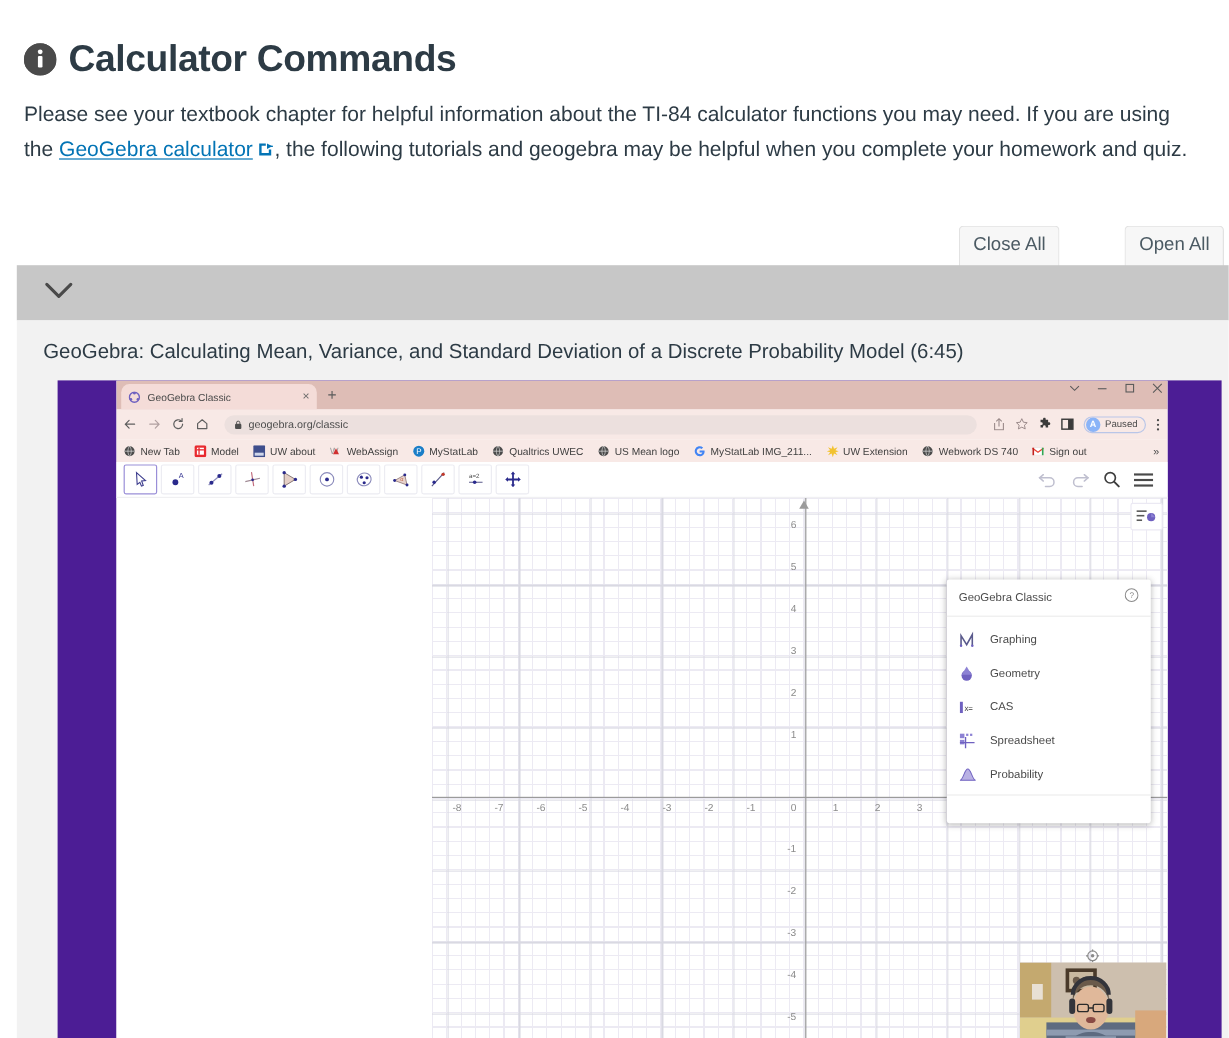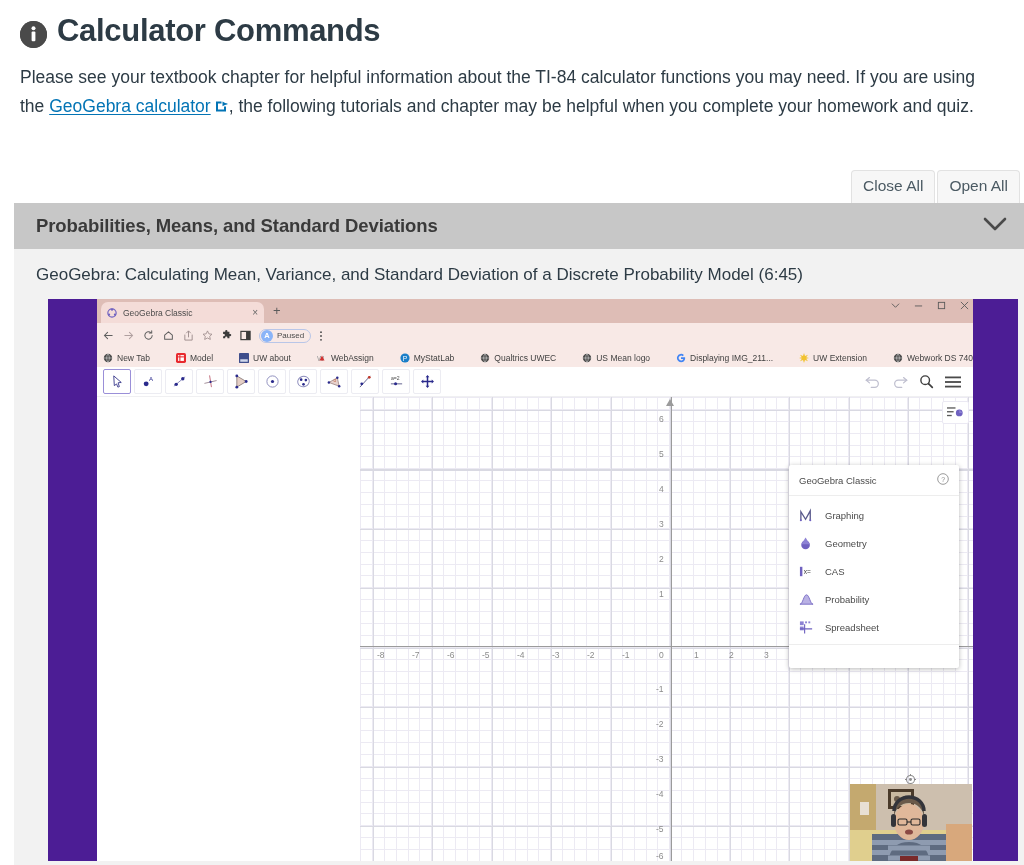--- a/index.html
+++ b/index.html
@@ -6,39 +6,39 @@
   body{
     width:1024px;height:865px;overflow:hidden;
     background:#ffffff;
     font-family:"Liberation Sans","DejaVu Sans",sans-serif;
     color:#2d3b45;
     -webkit-font-smoothing:antialiased;
   }
   .page{position:relative;width:1024px;height:865px;}
 
   
-  .title-row{display:flex;align-items:flex-end;gap:10px;padding:14px 0 0 20px;}
+  .title-row{display:flex;align-items:center;gap:10px;padding:14px 0 0 20px;margin-top:18px;}
   .info-icon{width:27px;height:27px;border-radius:50%;background:#4a4a4a;
     display:inline-flex;align-items:center;justify-content:center;flex:0 0 auto;}
   .info-icon svg{display:block;}
   .page-title{font-size:31px;font-weight:700;color:#2d3b45;letter-spacing:-0.3px;line-height:1.1;}
 
   .intro{margin:15px 20px 0 20px;font-size:17.5px;line-height:28.5px;color:#2d3b45;max-width:990px;}
   .link{color:#0374b5;text-decoration:underline;text-underline-offset:2px;}
   .ext-icon{display:inline-block;vertical-align:-1px;margin-left:4px;}
 
   
-  .btn-row{position:absolute;right:4px;top:170px;display:flex;align-items:flex-end;}
+  .btn-row{position:absolute;right:4px;top:170px;display:flex;align-items:flex-end;gap:38px;}
   .tbtn{
     font-size:15.5px;color:#4b5a63;background:#f7f7f7;
     border:1px solid #e2e2e2;border-bottom:none;
     border-radius:4px 4px 0 0;padding:5px 11px 7px 11px;line-height:1.35;
     cursor:pointer;font-family:inherit;
   }
-  .tbtn + .tbtn{margin-left:2px;}
+  .tbtn + .tbtn{margin-left:16px;}
 
   
   .accordion{position:absolute;left:14px;top:203px;width:1010px;}
   .acc-head{
     background:#c7c7c7;height:46px;display:flex;align-items:center;
     padding:0 16px 0 22px;box-sizing:border-box;cursor:pointer;
   }
   .acc-title{font-size:18.5px;font-weight:700;color:#3a3a3a;flex:1;letter-spacing:-0.1px;}
   .chev{flex:0 0 auto;color:#4a4a4a;}
   .acc-body{background:#f2f2f2;padding:16px 0 0 0;min-height:615px;}
@@ -62,21 +62,21 @@
   .omnibox{flex:1;height:16px;background:#ece0de;border-radius:9px;display:flex;align-items:center;
            padding:0 8px;gap:5px;margin:0 4px;}
   .omni-text{font-size:9px;color:#4e4e4e;white-space:nowrap;}
   .chrome-icons{display:flex;align-items:center;gap:8px;color:#4b4b4b;}
   .profile-pill{display:flex;align-items:center;gap:4px;border:1px solid #b9c6e8;border-radius:10px;
                 padding:1px 6px 1px 1px;height:14px;box-sizing:border-box;}
   .avatar{width:12px;height:12px;border-radius:50%;background:#8ab4f8;color:#fff;font-size:7.5px;
           display:flex;align-items:center;justify-content:center;font-weight:700;}
   .pill-text{font-size:8px;color:#4b4b4b;}
 
-  .bookmarks{height:19px;background:#f8e9e6;display:flex;align-items:center;padding:0 6px;gap:26px;}
+  .bookmarks{height:19px;background:#f8e9e6;display:flex;align-items:center;padding:0 6px;gap:12px;}
   .bm{display:flex;align-items:center;gap:4px;}
   .bm-text{font-size:8.5px;color:#3f3f3f;white-space:nowrap;}
   .bm-ico{width:10px;height:10px;flex:0 0 auto;}
   .bm-more{margin-left:auto;font-size:9px;color:#4b4b4b;letter-spacing:1px;}
 
   
   .gg-app{position:relative;background:#fff;height:494px;}
   .gg-toolbar{height:29px;background:#fff;display:flex;align-items:center;padding:0 6px;
               border-bottom:1px solid #f0f0f2;}
   .tool{width:26px;height:23px;margin-right:3px;border:1px solid #ececf2;border-radius:2px;
@@ -143,31 +143,30 @@
     <div class="page-title">Calculator Commands</div>
   </div>
 
   <p class="intro">
     <span>Please see your textbook chapter for helpful information about the TI-84 calculator functions you may need. If you are using the </span><a href="#" class="link">GeoGebra calculator</a><span class="ext-icon">
       <svg width="14" height="13" viewBox="0 0 14 13">
         <path d="M1 1.5h5.5v2H3v6h6v-3h2v5H1z" fill="#0374b5"></path>
         <path d="M7.5 6.2l4.4-2.3-4.4-2.3z" fill="#0374b5"></path>
         <rect x="8" y="3.4" width="4.4" height="1.1" fill="#0374b5"></rect>
       </svg>
-    </span><span>, the following tutorials and chapter may be helpful when you complete your homework and quiz.</span>
+    </span><span>, the following tutorials and geogebra may be helpful when you complete your homework and quiz.</span>
   </p>
 
   <div class="btn-row">
     <button class="tbtn">Close All</button>
     <button class="tbtn">Open All</button>
   </div>
 
   <div class="accordion">
     <div class="acc-head">
-      <div class="acc-title">Probabilities, Means, and Standard Deviations</div>
       <span class="chev">
         <svg width="26" height="16" viewBox="0 0 26 16">
             <path d="M3 3l10 10 10-10" stroke="#4a4a4a" stroke-width="2.6" fill="none" stroke-linecap="round" stroke-linejoin="round"></path>
           </svg>
       </span>
     </div>
 
     <div class="acc-body">
       <div class="acc-caption">GeoGebra: Calculating Mean, Variance, and Standard Deviation of a Discrete Probability Model (6:45)</div>
 
@@ -217,20 +216,27 @@
                 <svg width="11" height="11" viewBox="0 0 12 12">
                   <path d="M10 6a4 4 0 1 1-1.3-3" stroke="#5f5f5f" stroke-width="1.1" fill="none" stroke-linecap="round"></path>
                   <path d="M9.5 0.8v2.6H6.9" stroke="#5f5f5f" stroke-width="1.1" fill="none" stroke-linecap="round"></path>
                 </svg>
               </span>
             <span class="navbtn">
                 <svg width="11" height="11" viewBox="0 0 12 12">
                   <path d="M1.8 5.5L6 2l4.2 3.5V10H1.8z" stroke="#5f5f5f" stroke-width="1.1" fill="none" stroke-linejoin="round"></path>
                 </svg>
               </span>
+            <div class="omnibox">
+              <svg width="7" height="8" viewBox="0 0 8 9">
+                  <rect x="1" y="3.6" width="6" height="5" rx="1" fill="#4e4e4e"></rect>
+                  <path d="M2.4 3.6V2.6a1.6 1.6 0 0 1 3.2 0v1" stroke="#4e4e4e" stroke-width="0.9" fill="none"></path>
+                </svg>
+              <span class="omni-text">geogebra.org/classic</span>
+            </div>
             <div class="chrome-icons">
               <svg width="11" height="11" viewBox="0 0 12 12">
                   <path d="M2 5v6h8V5" stroke="#9b8b8b" stroke-width="1" fill="none"></path>
                   <path d="M6 8V1M3.5 3.5L6 1l2.5 2.5" stroke="#9b8b8b" stroke-width="1" fill="none"></path>
                 </svg>
               <svg width="11" height="11" viewBox="0 0 12 12">
                   <path d="M6 1l1.5 3.2 3.4.4-2.5 2.3.7 3.4L6 8.7 2.9 10.3l.7-3.4L1.1 4.6l3.4-.4z" stroke="#9b8b8b" stroke-width="0.9" fill="none"></path>
                 </svg>
               <svg width="11" height="11" viewBox="0 0 12 12">
                   <path d="M4.6 1.2a1.2 1.2 0 0 1 2.4 0v.8h2.2v2.3h.8a1.2 1.2 0 0 1 0 2.4h-.8v2.3H7v-.8a1.2 1.2 0 0 0-2.4 0v.8H2.3V6.7h.8a1.2 1.2 0 0 0 0-2.4h-.8V2h2.3z" fill="#3b3b3b"></path>
@@ -300,21 +306,21 @@
                 <svg class="bm-ico" viewBox="0 0 12 12">
                   <circle cx="6" cy="6" r="5" fill="#4a4a4a"></circle>
                   <path d="M1 6h10M6 1c2.2 2.4 2.2 7.6 0 10M6 1C3.8 3.4 3.8 8.6 6 11" stroke="#ddd" stroke-width="0.7" fill="none"></path>
                 </svg>
                 <span class="bm-text">US Mean logo</span>
               </span>
             <span class="bm">
                 <svg class="bm-ico" viewBox="0 0 12 12">
                   <path d="M11 6.2c0-.4 0-.7-.1-1H6v2h2.8A2.5 2.5 0 0 1 6 8.9 2.9 2.9 0 1 1 8 3.8l1.5-1.5A5 5 0 1 0 6 11c2.9 0 5-2 5-4.8z" fill="#4285f4"></path>
                 </svg>
-                <span class="bm-text">Displaying IMG_211...</span>
+                <span class="bm-text">MyStatLab IMG_211...</span>
               </span>
             <span class="bm">
                 <svg class="bm-ico" viewBox="0 0 12 12">
                   <path d="M6 0l1.2 3.6L10.8 2 8.6 5l3.4 1-3.4 1 2.2 3-3.6-1.6L6 12l-1.2-3.6L1.2 10l2.2-3L0 6l3.4-1L1.2 2l3.6 1.6z" fill="#f2c230"></path>
                 </svg>
                 <span class="bm-text">UW Extension</span>
               </span>
             <span class="bm">
                 <svg class="bm-ico" viewBox="0 0 12 12">
                   <circle cx="6" cy="6" r="5" fill="#4a4a4a"></circle>
@@ -512,36 +518,36 @@
                           <svg width="15" height="15" viewBox="0 0 16 16">
                             <rect x="1" y="3" width="2.6" height="10" fill="#6f61c0"></rect>
                             <text x="5" y="11" font-size="7" fill="#3a3a3a" font-family="Liberation Sans">x=</text>
                           </svg>
                         </span>
                       <span class="persp-label">CAS</span>
                     </div>
                     <div class="persp-item">
                       <span class="p-ico">
                           <svg width="15" height="15" viewBox="0 0 16 16">
-                            <path d="M1 13c3 0 4-10 7-10s4 10 7 10z" fill="#b9b1e4" stroke="#6f61c0" stroke-width="0.9"></path>
-                          </svg>
-                        </span>
-                      <span class="persp-label">Probability</span>
-                    </div>
-                    <div class="persp-item">
-                      <span class="p-ico">
-                          <svg width="15" height="15" viewBox="0 0 16 16">
                             <rect x="1" y="1.5" width="4" height="4" fill="#8d82d4"></rect>
                             <rect x="6.5" y="1.5" width="2" height="2" fill="#8d82d4"></rect>
                             <rect x="10" y="1.5" width="2" height="2" fill="#8d82d4"></rect>
                             <rect x="1" y="7" width="4" height="4" fill="#8d82d4"></rect>
                             <path d="M6 4.5v10M1 9.5h13" stroke="#6f61c0" stroke-width="1.2"></path>
                           </svg>
                         </span>
                       <span class="persp-label">Spreadsheet</span>
+                    </div>
+                    <div class="persp-item">
+                      <span class="p-ico">
+                          <svg width="15" height="15" viewBox="0 0 16 16">
+                            <path d="M1 13c3 0 4-10 7-10s4 10 7 10z" fill="#b9b1e4" stroke="#6f61c0" stroke-width="0.9"></path>
+                          </svg>
+                        </span>
+                      <span class="persp-label">Probability</span>
                     </div>
                     <div class="persp-sep"></div>
                   </div>
                 </div>
 
                 <span class="zoom-dot">
                   <svg width="11" height="11" viewBox="0 0 12 12">
                       <circle cx="6" cy="6" r="4.4" fill="none" stroke="#8a8a8a" stroke-width="1.1"></circle>
                       <circle cx="6" cy="6" r="1.6" fill="#8a8a8a"></circle>
                       <path d="M6 0v2M6 10v2M0 6h2M10 6h2" stroke="#8a8a8a" stroke-width="1.1"></path>

